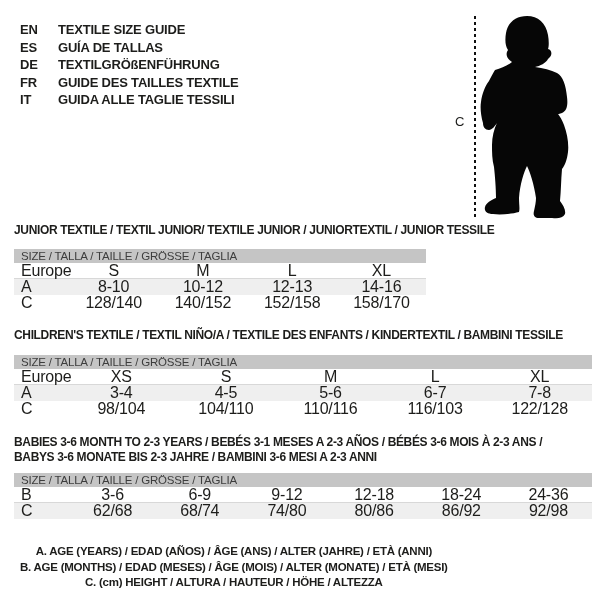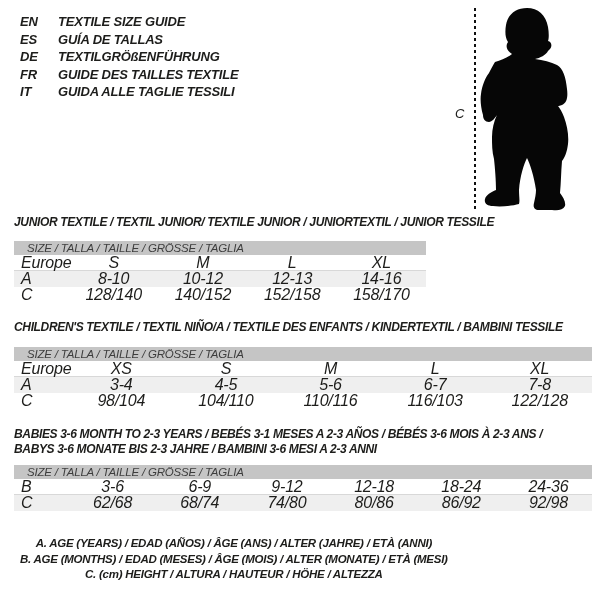--- a/index.html
+++ b/index.html
@@ -1,42 +1,42 @@
 <!DOCTYPE html>
 <html><head>
 <meta charset="utf-8">
 <style>
   html,body{margin:0;padding:0;}
   body{
     width:600px;height:600px;background:#ffffff;
     font-family:"Liberation Sans",sans-serif;color:#1d1d1b;
     position:relative;overflow:hidden;
   }
-  .canvas{position:absolute;left:0;top:0;width:600px;height:444px;font-style:italic;}
+  .canvas{position:absolute;left:0;top:8px;width:600px;height:444px;}
 
   
   .lang-list{position:absolute;left:20px;top:13px;}
   .lang-row{display:flex;height:17.5px;line-height:17.5px;font-weight:700;font-size:13px;letter-spacing:-0.2px;}
   .lang-code{width:38px;}
 
   
   .dash-line{position:absolute;left:474px;top:8px;width:2px;height:202px;
     background:repeating-linear-gradient(to bottom,#101010 0 3px,transparent 3px 6px);}
   .c-label{position:absolute;left:455px;top:106px;font-size:13px;}
   .baby{position:absolute;left:476px;top:4px;width:124px;height:208px;}
 
   
   .tbl{position:absolute;left:14px;}
   .t1{top:215px;width:412px;}
   .t2{top:320px;width:578px;}
   .t3{top:427px;width:578px;}
   .tbl-title{font-weight:700;font-size:12px;line-height:15px;letter-spacing:-0.35px;}
   .nowrap{white-space:nowrap;}
   .size-bar{background:#c5c5c5;color:#3d3d3d;height:14px;line-height:14px;font-size:11.5px;
-    padding-left:13px;letter-spacing:-0.2px;box-sizing:border-box;}
+    padding-left:7px;letter-spacing:-0.2px;box-sizing:border-box;}
   .t1 .size-bar{margin-top:11px;}
   .t2 .size-bar{margin-top:12px;}
   .t3 .size-bar{margin-top:8px;}
   .row{display:flex;height:16px;line-height:16px;font-size:16px;letter-spacing:-0.2px;box-sizing:border-box;}
   .row.r-first{border-bottom:1px solid #d8d8d8;}
   .row.striped{background:#efefef;}
   .cl{width:55px;padding-left:7px;box-sizing:border-box;}
   .cv{flex:1;text-align:center;}
 
   

